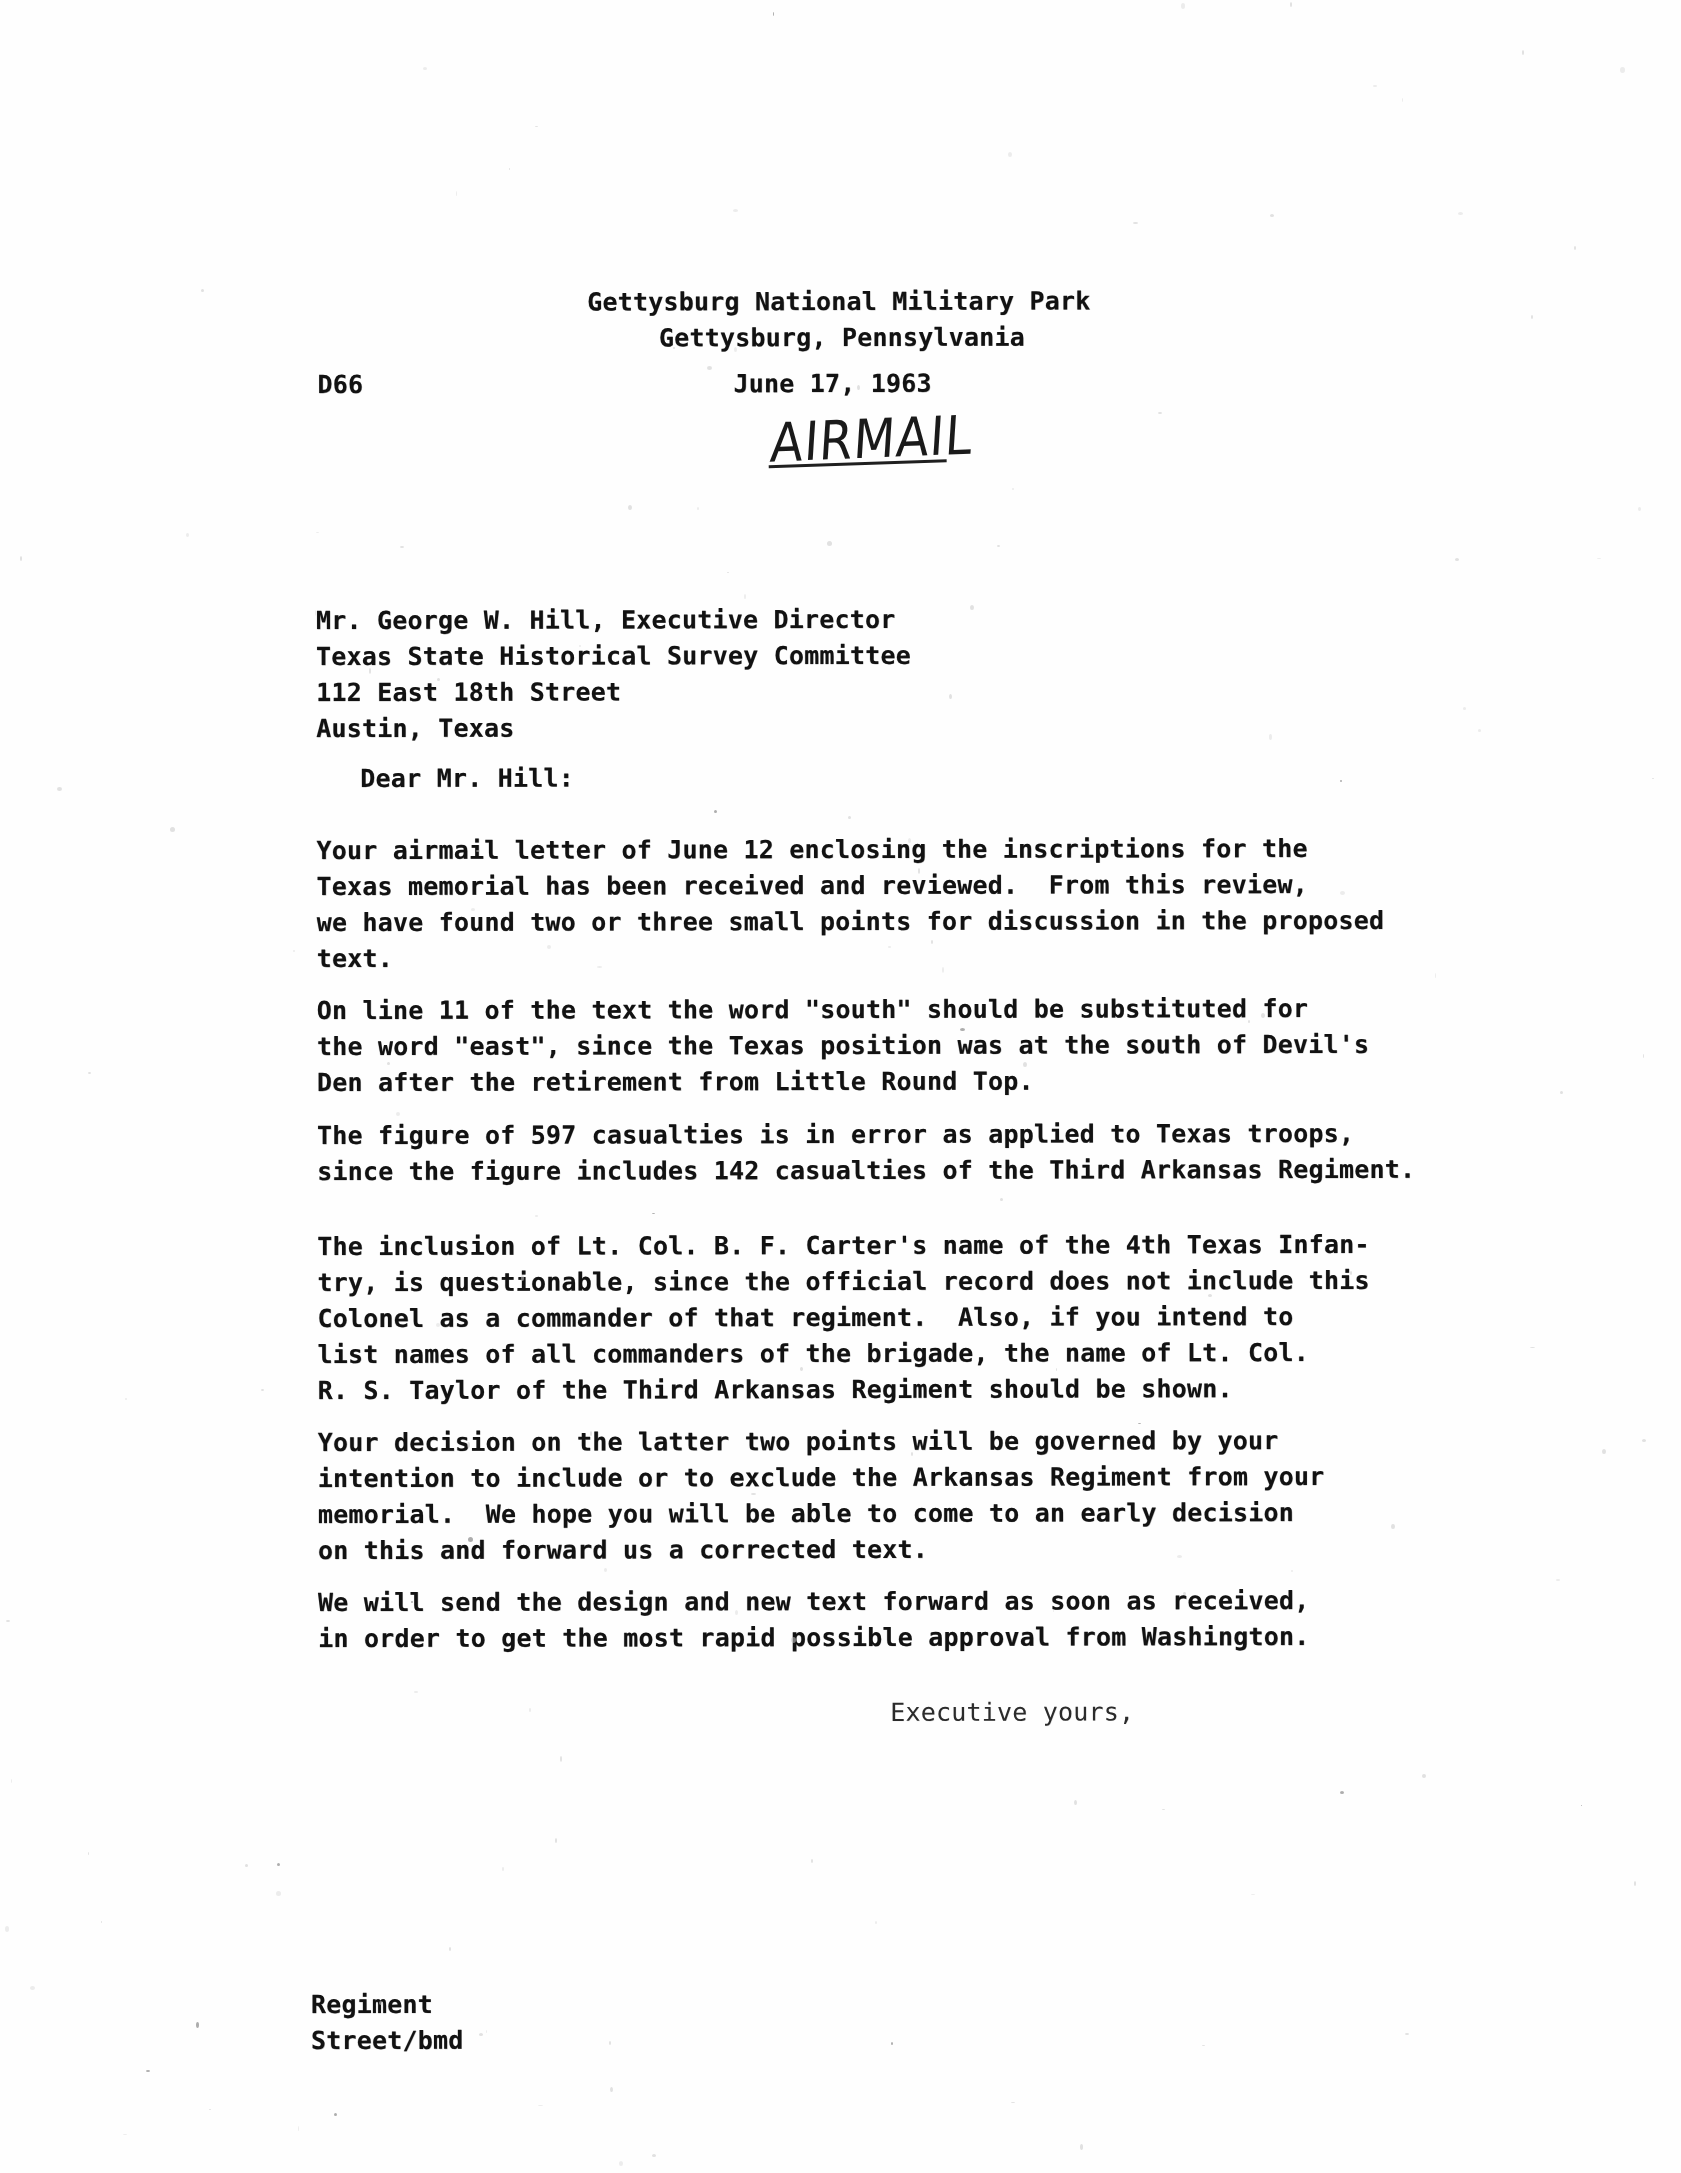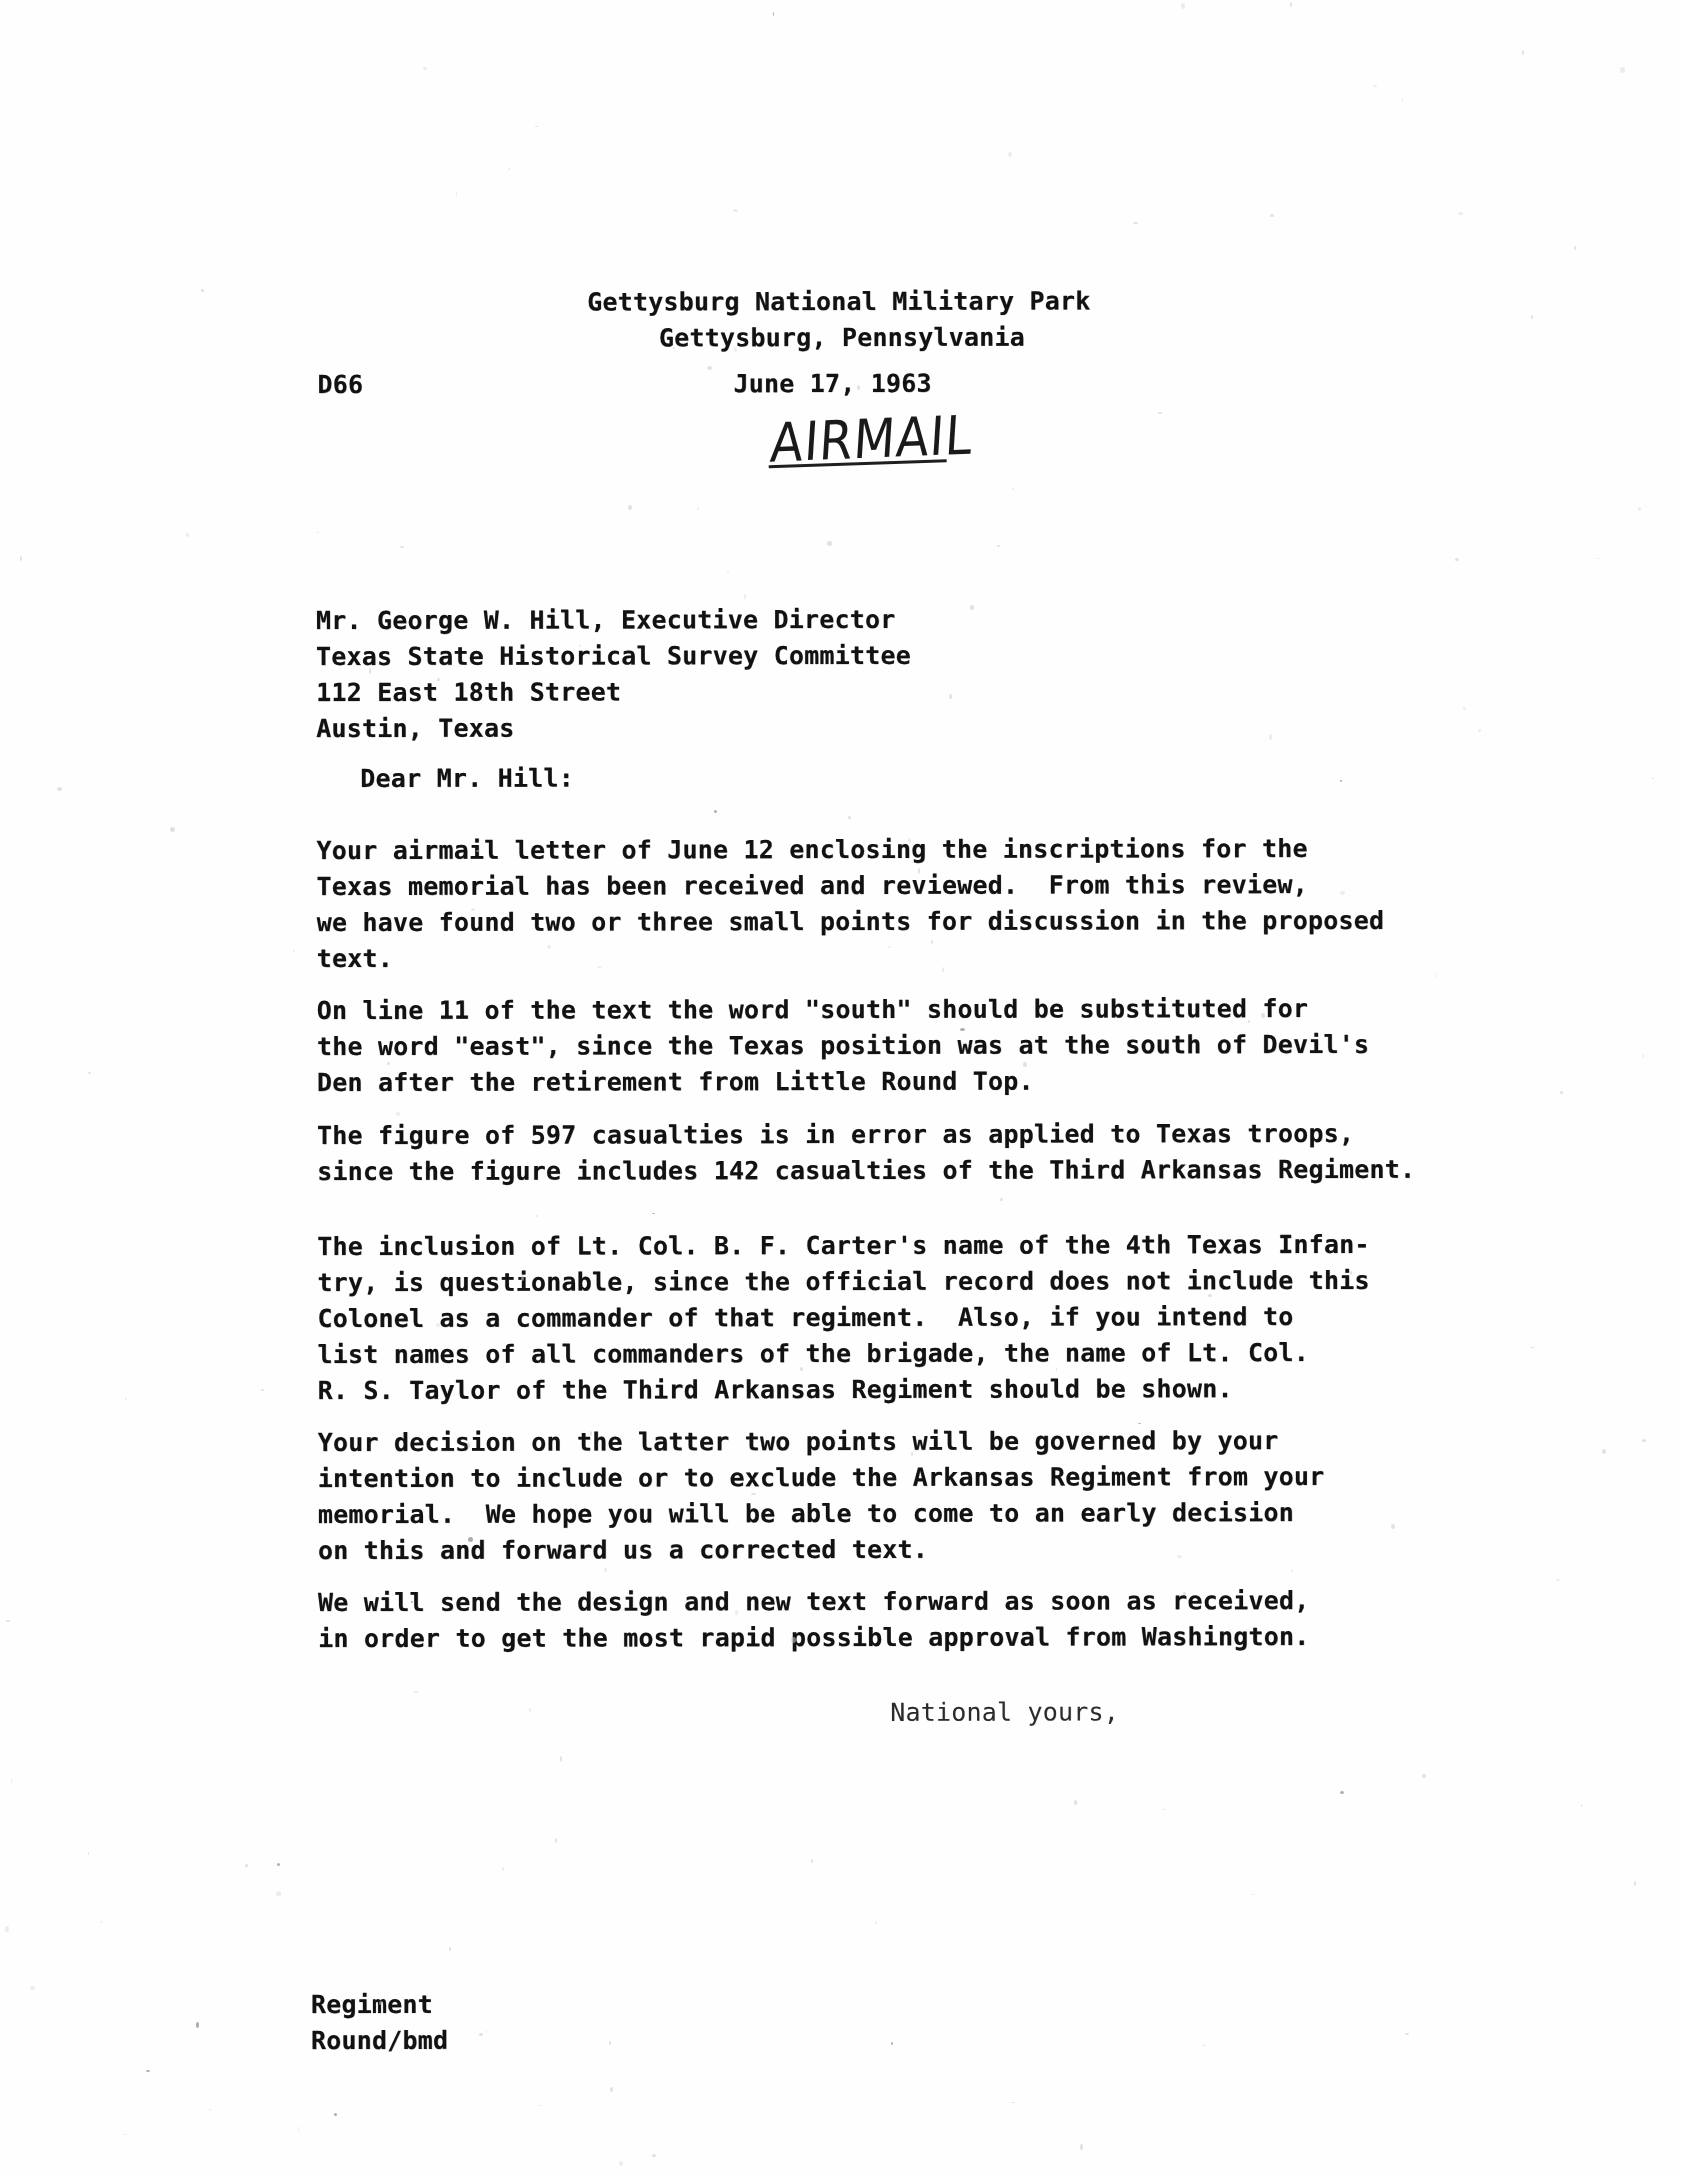--- a/index.html
+++ b/index.html
@@ -157,25 +157,25 @@
 Colonel as a commander of that regiment.  Also, if you intend to
 list names of all commanders of the brigade, the name of Lt. Col.
 R. S. Taylor of the Third Arkansas Regiment should be shown.</div>
     <div class="tw" id="para-5">Your decision on the latter two points will be governed by your
 intention to include or to exclude the Arkansas Regiment from your
 memorial.  We hope you will be able to come to an early decision
 on this and forward us a corrected text.</div>
     <div class="tw" id="para-6">We will send the design and new text forward as soon as received,
 in order to get the most rapid possible approval from Washington.</div>
 
-    <div class="tw light" id="closing">National yours,</div>
+    <div class="tw light" id="closing">Executive yours,</div>
 
 
     <div class="tw" id="enclosure-note">Regiment</div>
-    <div class="tw" id="typist-note">Round/bmd</div>
+    <div class="tw" id="typist-note">Street/bmd</div>
 
   </div>
 <div class="speckle faint" style="width: 4px; height: 2px; left: 1373px; top: 85px;"></div>
     <div class="speckle" style="width: 2px; height: 2px; left: 673px; top: 347px;"></div>
     <div class="speckle faint" style="width: 1px; height: 4px; left: 11px; top: 1779px;"></div>
     <div class="speckle faint" style="width: 1px; height: 3px; left: 486px; top: 2030px;"></div>
     <div class="speckle faint" style="width: 4px; height: 1px; left: 123px; top: 2134px;"></div>
     <div class="speckle dark" style="width: 2px; height: 2px; left: 1340px; top: 780px;"></div>
     <div class="speckle dark" style="width: 3px; height: 1px; left: 652px; top: 1213px;"></div>
     <div class="speckle faint" style="width: 2px; height: 2px; left: 579px; top: 645px;"></div>

